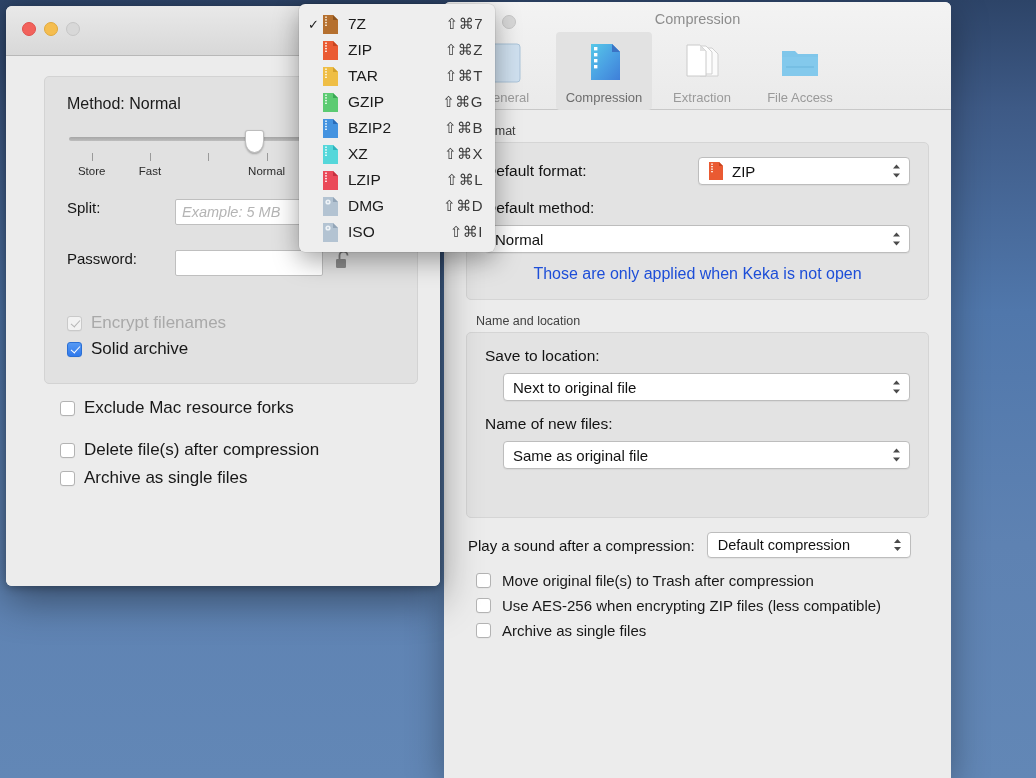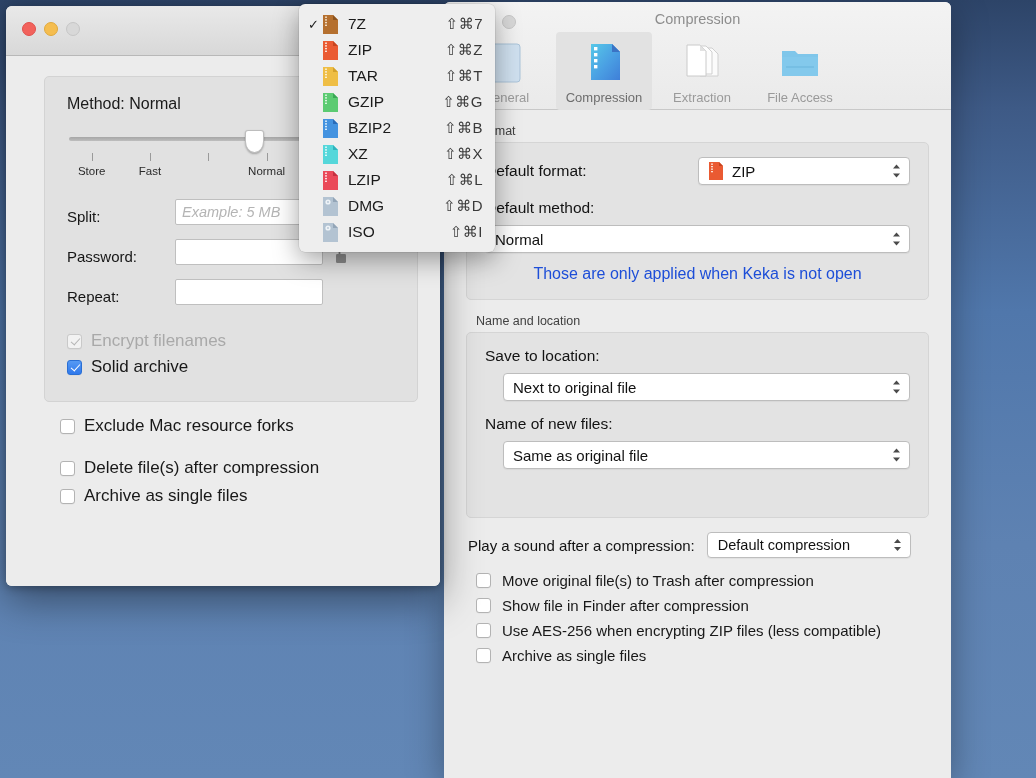--- a/index.html
+++ b/index.html
@@ -68,21 +68,21 @@
     box-shadow: 0 1px 2px rgba(0,0,0,.28);
   }
   .slider-ticks { position: absolute; left: 0; right: 0; top: 22px; height: 10px; }
   .tick { position: absolute; width: 1px; height: 8px; background: #9a9a9a; }
   .slider-labels { position: absolute; left: 0; right: 0; top: 34px; height: 16px; }
   .slabel {
     position: absolute; transform: translateX(-50%);
     font-size: 11.5px; color: #2a2a2a; white-space: nowrap;
   }
 
-  .field-row { display: flex; align-items: flex-end; margin-bottom: 14px; }
+  .field-row { display: flex; align-items: flex-start; margin-bottom: 25px; }
   .field-label { font-size: 15px; color: #151515; width: 108px; flex: none; }
   .text-input {
     height: 26px; width: 148px;
     background: #fff;
     border: 1px solid #bfbfbf;
     border-radius: 2px;
     font-size: 14.5px; color: #111;
     padding: 0 6px;
     font-family: "Liberation Sans", sans-serif;
   }
@@ -354,24 +354,20 @@
       </div>
     </div>
 
     <div class="bottom-checks">
       <div class="cb-row">
         <div class="checkbox"></div>
         <div class="cb-label">Move original file(s) to Trash after compression</div>
       </div>
       <div class="cb-row">
         <div class="checkbox"></div>
-        <div class="cb-label">Show file in Finder after compression</div>
-      </div>
-      <div class="cb-row">
-        <div class="checkbox"></div>
         <div class="cb-label">Use AES-256 when encrypting ZIP files (less compatible)</div>
       </div>
       <div class="cb-row">
         <div class="checkbox"></div>
         <div class="cb-label">Archive as single files</div>
       </div>
     </div>
 
   </div>
 </div>
@@ -414,24 +410,20 @@
 
       <div class="field-row">
         <div class="field-label">Password:</div>
         <input class="text-input" type="password" style="">
         <svg class="lock-icon" viewBox="0 0 17 20">
           <path d="M4.5 9 V5.5 a4 4 0 0 1 8 0" fill="none" stroke="#7d7d7d" stroke-width="1.8"></path>
           <rect x="1" y="9" width="10" height="9" rx="1.2" fill="#8a8a8a"></rect>
         </svg>
       </div>
 
-      <div class="field-row">
-        <div class="field-label">Repeat:</div>
-        <input class="text-input" type="password" style="">
-      </div>
 
       <div style="height:6px"></div>
 
       <div class="cb-row">
         <div class="checkbox disabled"></div>
         <div class="cb-label dim">Encrypt filenames</div>
       </div>
       <div class="cb-row">
         <div class="checkbox checked"></div>
         <div class="cb-label">Solid archive</div>

